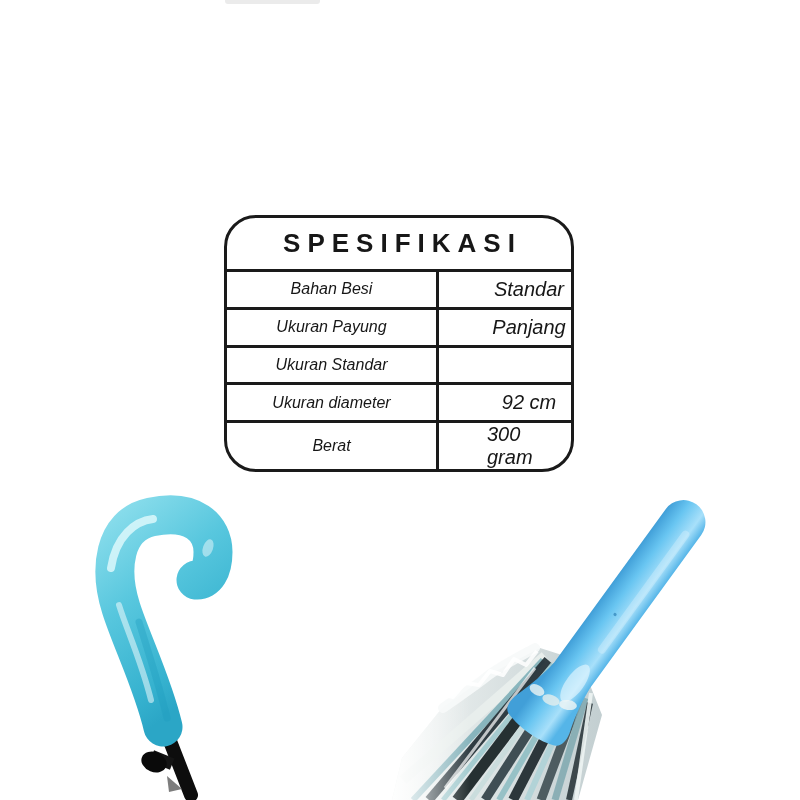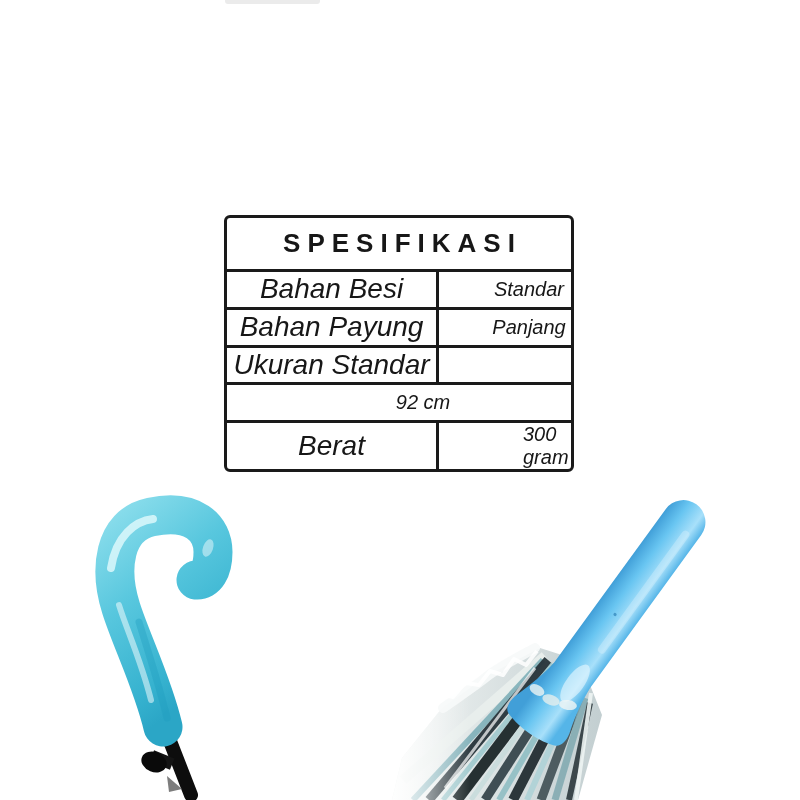--- a/index.html
+++ b/index.html
@@ -9,39 +9,39 @@
     font-family:"Liberation Sans", sans-serif;
     color:#171717;
   }
   .top-sliver{
     position:absolute;left:225px;top:0;width:95px;height:4px;
     background:#ebebeb;border-radius:0 0 3px 3px;
   }
   
   .spec-table{
     position:absolute;left:224px;top:215px;width:350px;height:257px;
-    box-sizing:border-box;border:3.5px solid #1a1a1a;border-radius:6px;
+    box-sizing:border-box;border:3.5px solid #1a1a1a;border-radius:32px;
     background:#fff;display:flex;flex-direction:column;overflow:hidden;
   }
   .spec-title{
     height:51px;flex:0 0 51px;display:flex;align-items:center;justify-content:center;
     border-bottom:3.5px solid #1a1a1a;
     font-weight:bold;font-size:26px;
   }
   .spec-title span{letter-spacing:7px;margin-right:-7px;}
   .spec-row{
     flex:1;display:flex;border-bottom:3.5px solid #1a1a1a;
     font-style:italic;
   }
-  .spec-row:last-child{border-bottom:none;gap:36px;}
+  .spec-row:last-child{border-bottom:none;}
   .spec-label{
     width:212px;flex:0 0 212px;box-sizing:border-box;
     border-right:3.5px solid #1a1a1a;
     display:flex;align-items:center;justify-content:center;
-    font-size:28px;
+    font-size:16px;
     font-style:italic;
   }
   .spec-value{
     flex:1;display:flex;align-items:center;justify-content:center;
     font-size:20px;
     margin-left:48px;
   }
   
   .photo{position:absolute;}
   #handle-photo{left:55px;top:488px;}
@@ -55,27 +55,28 @@
 <div class="spec-table">
   <div class="spec-title">
     <span>SPESIFIKASI</span>
   </div>
 
   <div class="spec-row">
     <div class="spec-label">Bahan Besi</div>
     <div class="spec-value">Standar</div>
   </div>
   <div class="spec-row">
-    <div class="spec-label">Bahan Payung</div>
+    <div class="spec-label">Ukuran Payung</div>
     <div class="spec-value">Panjang</div>
   </div>
   <div class="spec-row">
     <div class="spec-label">Ukuran Standar</div>
   </div>
   <div class="spec-row">
+    <div class="spec-label">Ukuran diameter</div>
     <div class="spec-value">92 cm</div>
   </div>
   <div class="spec-row">
     <div class="spec-label">Berat</div>
     <div class="spec-value">300 gram</div>
   </div>
 </div>
 
 <svg id="handle-photo" class="photo" width="200" height="312" viewBox="0 0 200 312">
   <defs>

